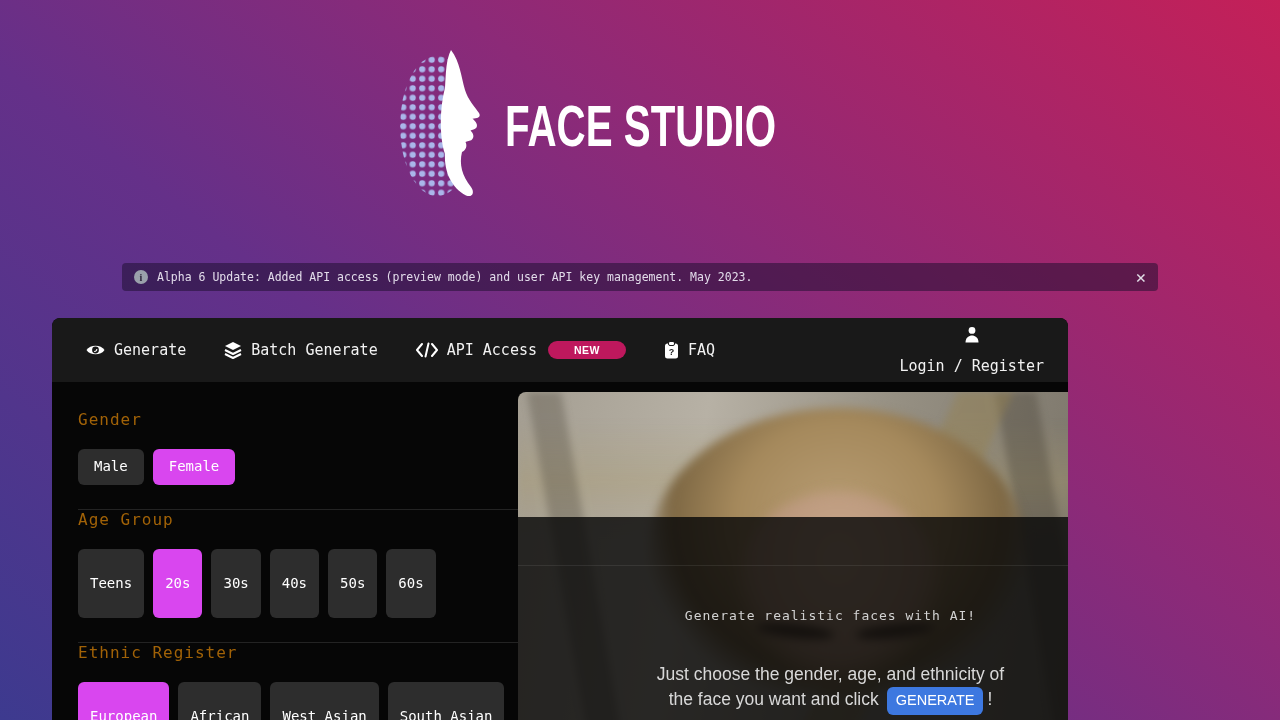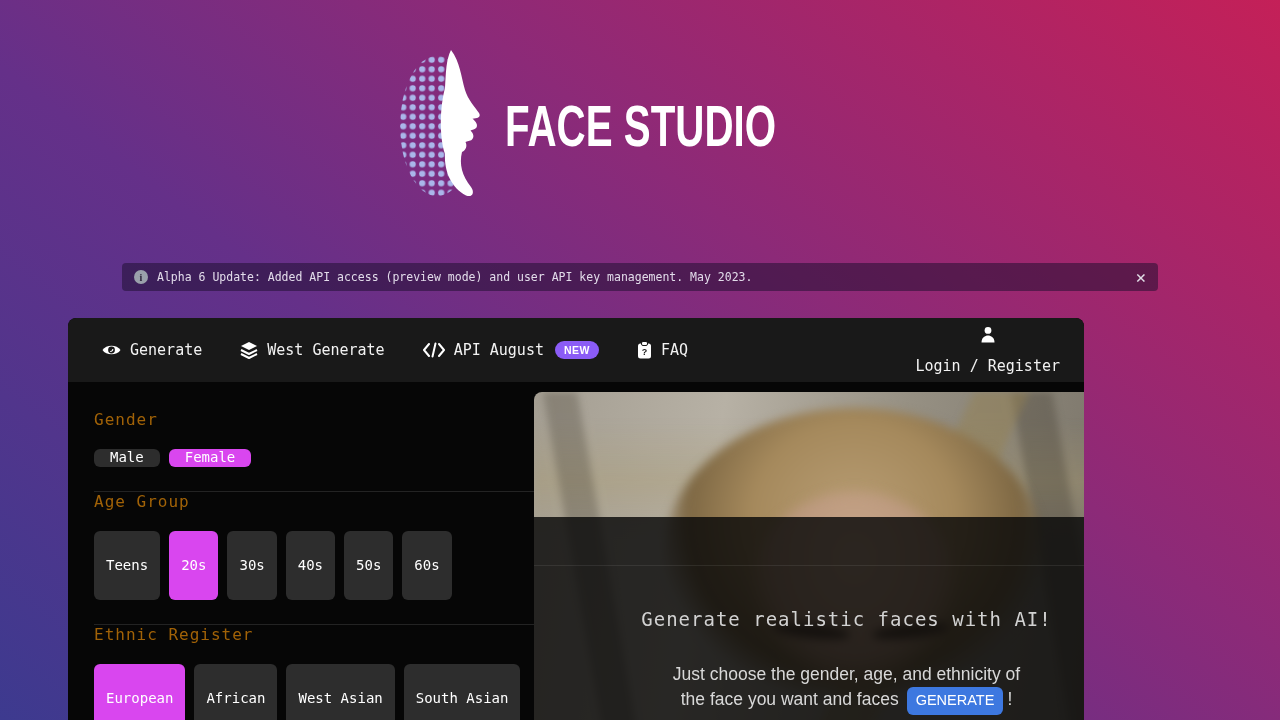--- a/index.html
+++ b/index.html
@@ -36,52 +36,52 @@
     display: inline-flex; align-items: center; justify-content: center;
     margin-right: 9px; flex: none; font-family: "Liberation Serif", serif;
   }
   .banner .close-x {
     margin-left: auto; color: #e0dde6; font-size: 17px; line-height: 1;
     cursor: pointer; background: none; border: none; font-family: inherit;
   }
 
   
   .app {
-    position: absolute; left: 68px; top: 318px; width: 1016px; height: 402px;
+    position: absolute; left: 52px; top: 318px; width: 1016px; height: 402px;
     background: #060606;
     border-radius: 8px 8px 0 0;
     overflow: hidden;
   }
   .navbar {
     height: 64px; background: #191919; border-radius: 8px 8px 0 0;
     display: flex; align-items: center; padding: 0 24px 0 34px;
     font-size: 15px;
   }
   .nav-left { display: flex; align-items: center; gap: 38px; }
   .nav-item { display: flex; align-items: center; gap: 9px; color: #f2f2f2; cursor: pointer; }
   .nav-item svg { display: block; }
   .badge-new {
-    background: #8b5cf6; color: #fff; font-size: 10.5px; font-weight: bold;
-    border-radius: 10px; padding: 3px 9px; margin-left: 2px;
+    background: #be185d; color: #fff; font-size: 10.5px; font-weight: bold;
+    border-radius: 10px; padding: 3px 26px; margin-left: 2px;
     font-family: "Liberation Sans", sans-serif; letter-spacing: .5px;
   }
   .nav-login { margin-left: auto; display: flex; align-items: center; gap: 10px; color: #f2f2f2; cursor: pointer; flex-direction: column; }
 
   
   .content { display: flex; }
   .form-col { width: 466px; flex: none; padding: 28px 0 0 26px; }
   .section-label { font-size: 16px; color: #a16207; letter-spacing: 1px; }
   .btn-row { display: flex; gap: 9px; margin-top: 20px; }
   .opt-btn {
     background: #2d2d2d; color: #fff; border: none; cursor: pointer;
     font-family: "DejaVu Sans Mono", "Liberation Mono", monospace;
     font-size: 14px; padding: 26px 12px; border-radius: 6px; line-height: 1.25;
     white-space: nowrap;
   }
-  .opt-btn.gender { padding: 0 16px; }
+  .opt-btn.gender { padding: 9px 16px; }
   .opt-btn.active { background: #d946ef; }
   .divider { border: none; border-top: 1px solid #232323; width: 443px; margin-top: 24px; }
   .sect { }
 
   
   .photo {
     position: relative; flex: none; margin-top: 10px;
     width: 625px; height: 360px; border-radius: 8px; overflow: hidden;
     background: linear-gradient(100deg, #a49e92 0%, #b7b1a5 28%, #969083 55%, #716b60 100%);
   }
@@ -101,21 +101,21 @@
   .photo .forehead {
     position: absolute; top: 100px; left: 218px; width: 205px; height: 190px;
     background: radial-gradient(ellipse at 50% 35%, #caa98c 0%, #b8957a 55%, rgba(140,110,88,0) 75%);
     border-radius: 50%; filter: blur(6px);
   }
   .photo .brow { position: absolute; width: 78px; height: 14px; border-radius: 50%; background: #4a3827; filter: blur(5px); }
   .photo .overlay { position: absolute; left: 0; right: 0; top: 125px; bottom: 0; background: rgba(8,8,8,0.82); }
   .photo .faint-line { position: absolute; left: 0; right: 0; top: 173px; height: 1px; background: rgba(210,210,210,0.10); }
   .hero-headline {
     position: absolute; left: 0; width: 100%; top: 216px; text-align: center;
-    font-size: 19px; color: #d2d2d2; letter-spacing: 1px;
+    font-size: 13px; color: #d2d2d2; letter-spacing: 1px;
   }
   .hero-instructions {
     position: absolute; left: 0; width: 100%; top: 270px; text-align: center;
     font-family: "Liberation Sans", sans-serif; font-size: 17.5px; color: #d8d8d8; line-height: 25px;
   }
   .generate-chip {
     display: inline-block; background: #3d78e0; color: #fff; border-radius: 6px;
     padding: 1px 9px 2px; font-size: 14.5px; margin: 0 4px 0 8px;
     font-family: "Liberation Sans", sans-serif;
   }
@@ -174,32 +174,32 @@
       </div>
 
       <div class="nav-item">
         <span>
           <svg width="18" height="18" viewBox="0 0 18 18">
             <path d="M9 1 L17 5 L9 9 L1 5 Z" fill="#fff"></path>
             <path d="M1 9 L9 13 L17 9" stroke="#fff" stroke-width="2" fill="none" stroke-linejoin="round"></path>
             <path d="M1 13 L9 17 L17 13" stroke="#fff" stroke-width="2" fill="none" stroke-linejoin="round"></path>
           </svg>
         </span>
-        <span>West Generate</span>
+        <span>Batch Generate</span>
       </div>
 
       <div class="nav-item">
         <span>
           <svg width="22" height="16" viewBox="0 0 22 16">
             <path d="M6 2 L1 8 L6 14" stroke="#fff" stroke-width="2" fill="none" stroke-linecap="round" stroke-linejoin="round"></path>
             <path d="M16 2 L21 8 L16 14" stroke="#fff" stroke-width="2" fill="none" stroke-linecap="round" stroke-linejoin="round"></path>
             <path d="M12.5 1.5 L9.5 14.5" stroke="#fff" stroke-width="2" stroke-linecap="round"></path>
           </svg>
         </span>
-        <span>API August</span>
+        <span>API Access</span>
         <span class="badge-new">NEW</span>
       </div>
 
       <div class="nav-item">
         <span>
           <svg width="15" height="18" viewBox="0 0 15 18">
             <rect x="1" y="2.5" width="13" height="15" rx="2.5" fill="#fff"></rect>
             <rect x="4.5" y="0.5" width="6" height="4" rx="1.5" fill="#fff" stroke="#191919" stroke-width="1"></rect>
             <text x="7.5" y="13.5" text-anchor="middle" font-size="9" font-weight="bold" fill="#191919" font-family="Liberation Sans, sans-serif">?</text>
           </svg>
@@ -264,18 +264,18 @@
       <div class="fence"></div>
       <div class="hair"></div>
       <div class="forehead"></div>
       <div class="brow" style="top:232px; left:238px; transform:rotate(6deg);"></div>
       <div class="brow" style="top:232px; left:338px; transform:rotate(-6deg);"></div>
       <div class="overlay"></div>
       <div class="faint-line"></div>
       <div class="hero-headline">Generate realistic faces with AI!</div>
       <div class="hero-instructions">
         <span>Just choose the gender, age, and ethnicity of</span><br>
-        <span>the face you want and faces</span><span class="generate-chip">GENERATE</span><span>!</span>
+        <span>the face you want and click</span><span class="generate-chip">GENERATE</span><span>!</span>
       </div>
     </div>
 
   </div>
 </div>
 
 </body></html>

